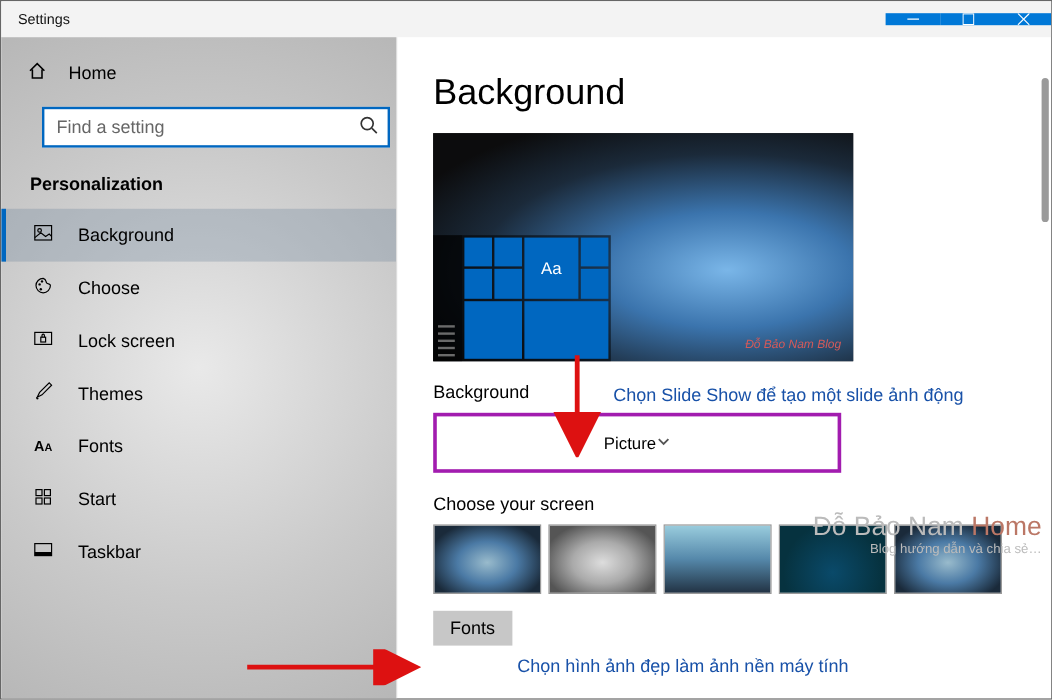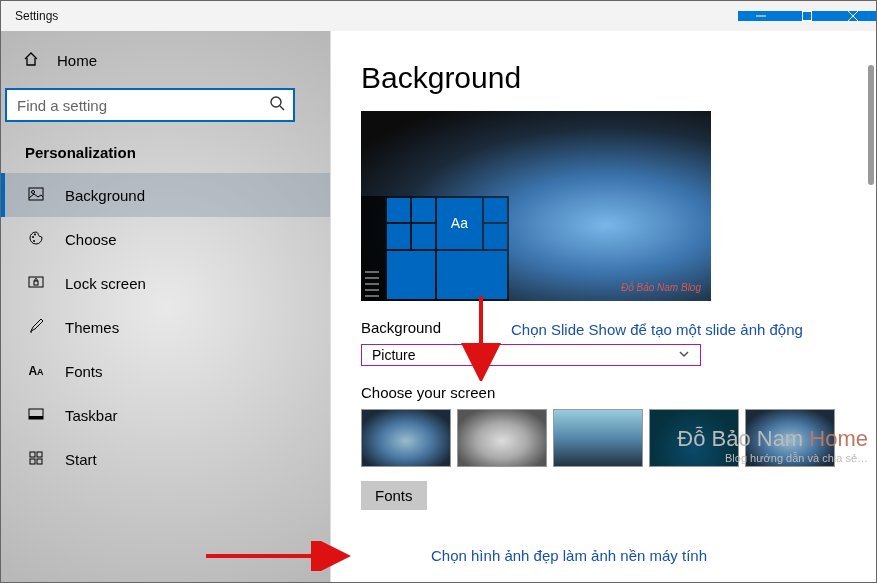--- a/index.html
+++ b/index.html
@@ -28,21 +28,21 @@
   .sidebar {
     width: 330px; position: relative;
     background: radial-gradient(circle at 50% 50%, #e9e9e9 0%, #c9c9c9 60%, #b7b7b7 100%);
     border-right: 1px solid #ddd;
     overflow: hidden;
   }
   .home-row {
     display: flex; align-items: center; gap: 18px;
     padding: 20px 22px 10px 22px; font-size: 15px;
   }
-  .search-wrap { padding: 8px 18px 18px 4px; }
+  .search-wrap { padding: 8px 18px 18px 34px; }
   .search {
     width: 290px; height: 34px; border: 2px solid #0067c0;
     background: #fff; display: flex; align-items: center;
     padding: 0 8px 0 10px;
   }
   .search input {
     flex: 1; border: none; outline: none; font-size: 15px;
     color: #555; background: transparent;
   }
   .search input::placeholder { color: #666; }
@@ -92,23 +92,23 @@
     grid-template-rows: 1fr 1fr 2fr; gap: 2px; padding: 2px;
   }
   .tile { background: #0067c0; }
   .tile.big { grid-column: 3 / 4; grid-row: 1 / 3; display:flex;align-items:center;justify-content:center;color:#fff;font-size:14px;}
   .tile.wide { grid-column: 1 / 3; grid-row: 3 / 4; }
   .tile.sq4 { grid-column: 4 / 5; grid-row: 1 / 2; }
   .tile.sq5 { grid-column: 4 / 5; grid-row: 2 / 3; }
   .tile.sq6 { grid-column: 3 / 5; grid-row: 3 / 4; }
   .label { font-size: 15px; margin: 18px 0 8px 0; }
   .dropdown {
-    width: 340px; height: 22px; border: 1px solid #a21caf;
+    width: 340px; height: 50px; border: 3px solid #a21caf;
     display: flex; align-items: center; padding: 0 10px;
-    justify-content: space-between; font-size: 14px;
+    justify-content: center; font-size: 14px;
   }
   .chev { font-size: 12px; color: #555; }
   .thumbs { display: flex; gap: 6px; margin-top: 8px; }
   .thumb {
     width: 90px; height: 58px; background: #3b6a9a;
     background:
       radial-gradient(ellipse at 50% 55%, #9bc 0%, #4b7aa5 40%, #1a2a3a 80%);
     border: 1px solid #999;
   }
   .thumb.t2 { background: radial-gradient(ellipse at 50% 55%, #ddd 0%, #aaa 40%, #555 80%); }
@@ -223,36 +223,36 @@
       </span>
       <span>Themes</span>
     </div>
     <div class="navitem">
       <span class="nicon" style="font-size:12px;font-weight:600;">A<span style="font-size:9px;">A</span></span>
       <span>Fonts</span>
     </div>
     <div class="navitem">
       <span class="nicon">
         <svg width="16" height="16" viewBox="0 0 16 16">
-            <rect x="1" y="3" width="14" height="10" fill="none" stroke="#000"></rect>
-            <rect x="1" y="10" width="14" height="3" fill="#000"></rect>
-          </svg>
-      </span>
-      <span>Taskbar</span>
-    </div>
-    <div class="navitem">
-      <span class="nicon">
-        <svg width="16" height="16" viewBox="0 0 16 16">
             <rect x="2" y="2" width="5" height="5" fill="none" stroke="#000"></rect>
             <rect x="9" y="2" width="5" height="5" fill="none" stroke="#000"></rect>
             <rect x="2" y="9" width="5" height="5" fill="none" stroke="#000"></rect>
             <rect x="9" y="9" width="5" height="5" fill="none" stroke="#000"></rect>
           </svg>
       </span>
       <span>Start</span>
+    </div>
+    <div class="navitem">
+      <span class="nicon">
+        <svg width="16" height="16" viewBox="0 0 16 16">
+            <rect x="1" y="3" width="14" height="10" fill="none" stroke="#000"></rect>
+            <rect x="1" y="10" width="14" height="3" fill="#000"></rect>
+          </svg>
+      </span>
+      <span>Taskbar</span>
     </div>
   </div>
 
   <div class="main">
     <h1>Background</h1>
 
     <div class="preview">
       <div class="preview-car"></div>
       <div class="taskbar-mock">
         <div class="tiles-left">

